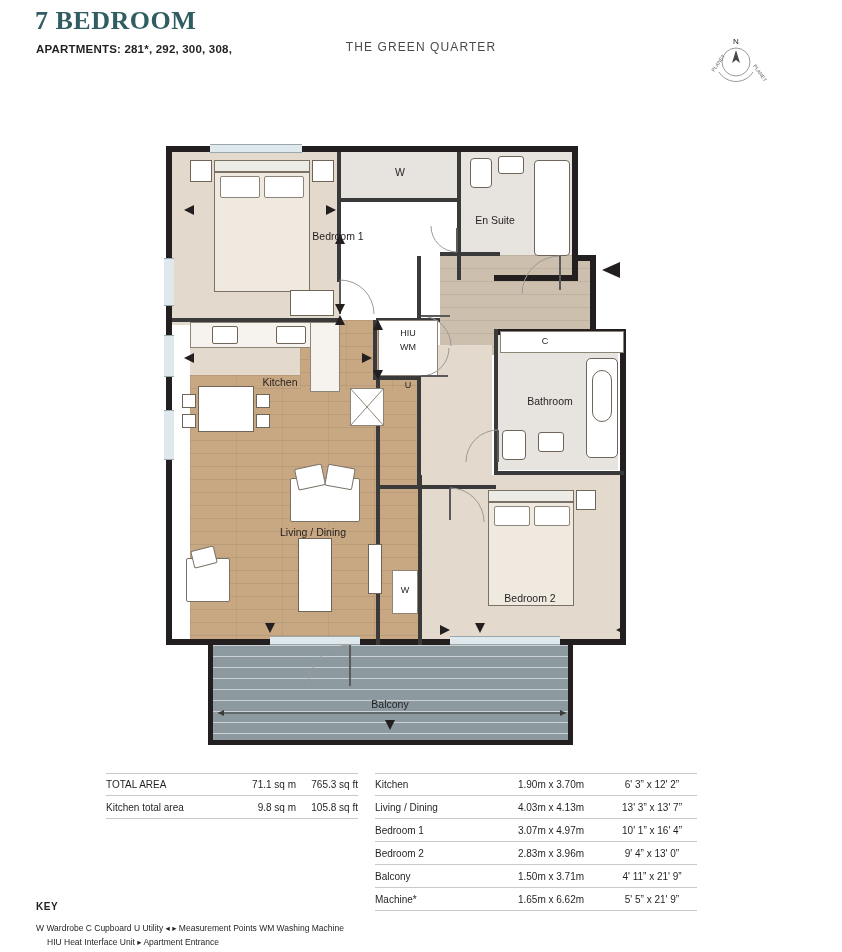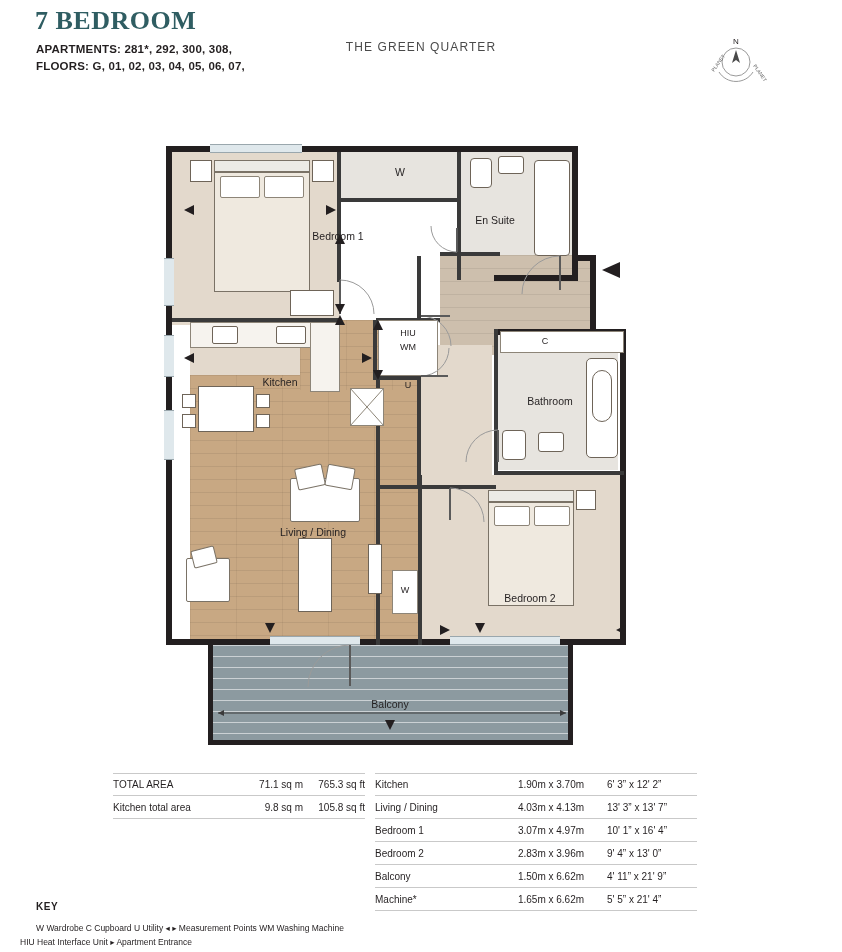--- a/index.html
+++ b/index.html
@@ -73,44 +73,43 @@
 
   .win { position:absolute; background:#dfe8ec; border-top:1px solid #9aa7ad; border-bottom:1px solid #9aa7ad; }
 
   
   .tbl { position:absolute; font-size:10px; color:#231f20; }
   .tbl .row { display:flex; align-items:center; border-bottom:1px solid #c9c9c9; height:23px; }
   .tbl .row:first-child { border-top:1px solid #c9c9c9; }
   .tbl .c1 { flex:0 0 auto; }
   .tbl .c2, .tbl .c3 { text-align:right; }
 
-  #areas-table { left:113px; top:773px; width:252px; }
+  #areas-table { left:106px; top:773px; width:252px; }
   #areas-table .c1 { width:118px; }
   #areas-table .c2 { width:72px; }
   #areas-table .c3 { width:62px; }
 
   #rooms-table { left:375px; top:773px; width:322px; }
   #rooms-table .c1 { width:120px; }
   #rooms-table .c2 { width:112px; text-align:center; }
-  #rooms-table .c3 { width:90px; text-align:left; }
+  #rooms-table .c3 { width:90px; text-align:center; }
 
   
   .key-title { position:absolute; left:36px; top:901px; font-size:10px; font-weight:bold; letter-spacing:0.6px; }
   .key-line { position:absolute; font-size:8.5px; color:#231f20; white-space:nowrap; }
   #key-line-1 { left:36px; top:923px; }
-  #key-line-2 { left:20px; top:937px; }
+  #key-line-2 { left:47px; top:937px; }
 </style>
 </head>
 <body>
 
 <div class="top-label">THE GREEN QUARTER</div>
 <div class="title">7 BEDROOM</div>
 <div class="meta">
   <span class="ln">APARTMENTS: 281*, 292, 300, 308,</span>
-  <span class="ln">FLOORS: G, 01, 02, 03, 04, 05, 06, 07,</span>
 </div>
 
 <div class="compass">
   <svg width="62" height="58" viewBox="0 0 62 58">
     <circle cx="31" cy="30" r="14" fill="none" stroke="#9a9a9a" stroke-width="1"></circle>
     <path d="M31 18 L35 31 L31 28 L27 31 Z" fill="#4a4a4a"></path>
     <path d="M14 40 A20 20 0 0 0 48 40" fill="none" stroke="#9a9a9a" stroke-width="1"></path>
     <text x="31" y="12" font-size="8" fill="#231f20" text-anchor="middle" font-family="Liberation Sans, sans-serif">N</text>
     <text x="9" y="40" font-size="5" fill="#6a6a6a" transform="rotate(-55 9 40)" font-family="Liberation Sans, sans-serif">PLANET</text>
     <text x="48" y="34" font-size="5" fill="#6a6a6a" transform="rotate(55 48 34)" font-family="Liberation Sans, sans-serif">PLANET</text>
@@ -335,25 +334,25 @@
     <div class="c2">3.07m x 4.97m</div>
     <div class="c3">10' 1” x 16' 4”</div>
   </div>
   <div class="row">
     <div class="c1">Bedroom 2</div>
     <div class="c2">2.83m x 3.96m</div>
     <div class="c3">9' 4” x 13' 0”</div>
   </div>
   <div class="row">
     <div class="c1">Balcony</div>
-    <div class="c2">1.50m x 6.62m</div>
+    <div class="c2">1.50m x 3.71m</div>
     <div class="c3">4' 11” x 21' 9”</div>
   </div>
   <div class="row">
     <div class="c1">Machine*</div>
     <div class="c2">1.65m x 6.62m</div>
-    <div class="c3">5' 5” x 21' 4”</div>
+    <div class="c3">5' 5” x 21' 9”</div>
   </div>
 </div>
 
 <div class="key-title">KEY</div>
 <div class="key-line" id="key-line-1">W Wardrobe    C Cupboard    U Utility    ◂ ▸ Measurement Points    WM Washing Machine</div>
 <div class="key-line" id="key-line-2">HIU Heat Interface Unit    ▸ Apartment Entrance</div>
 
 </body></html>

